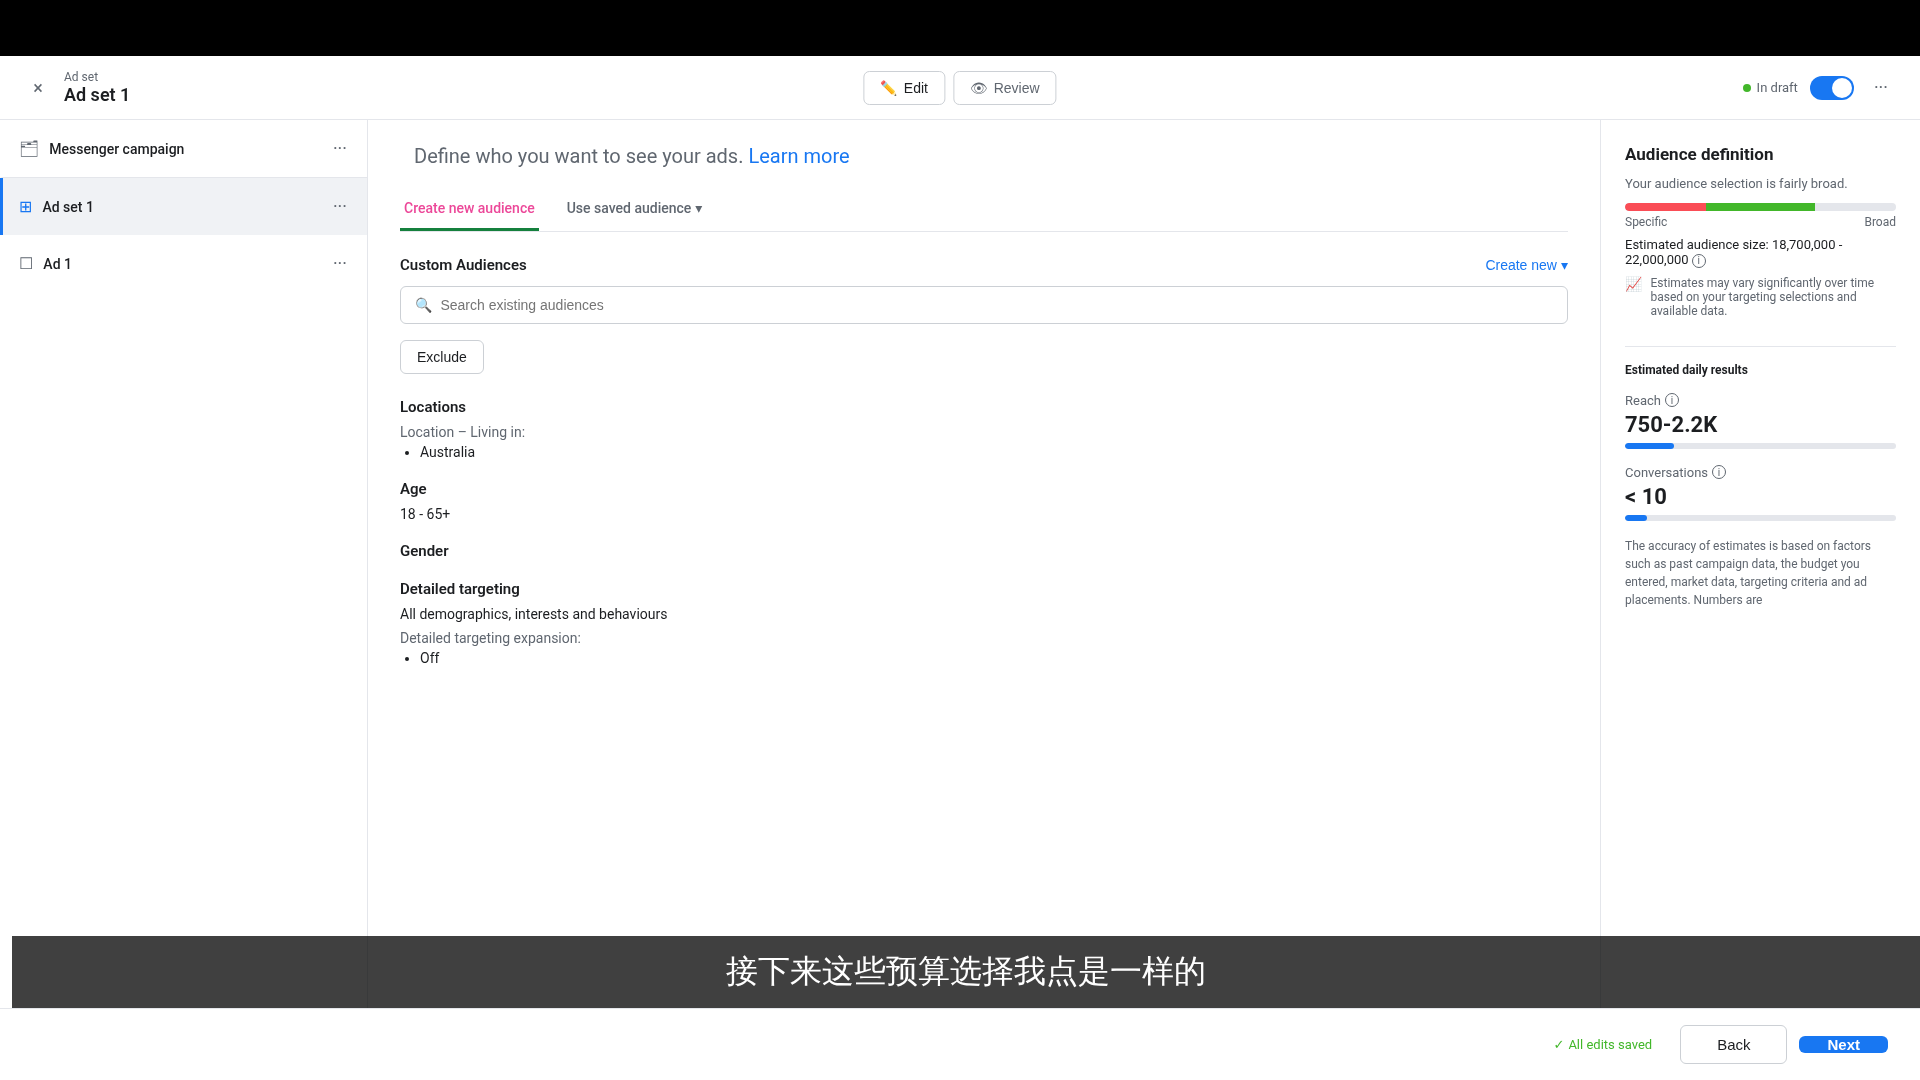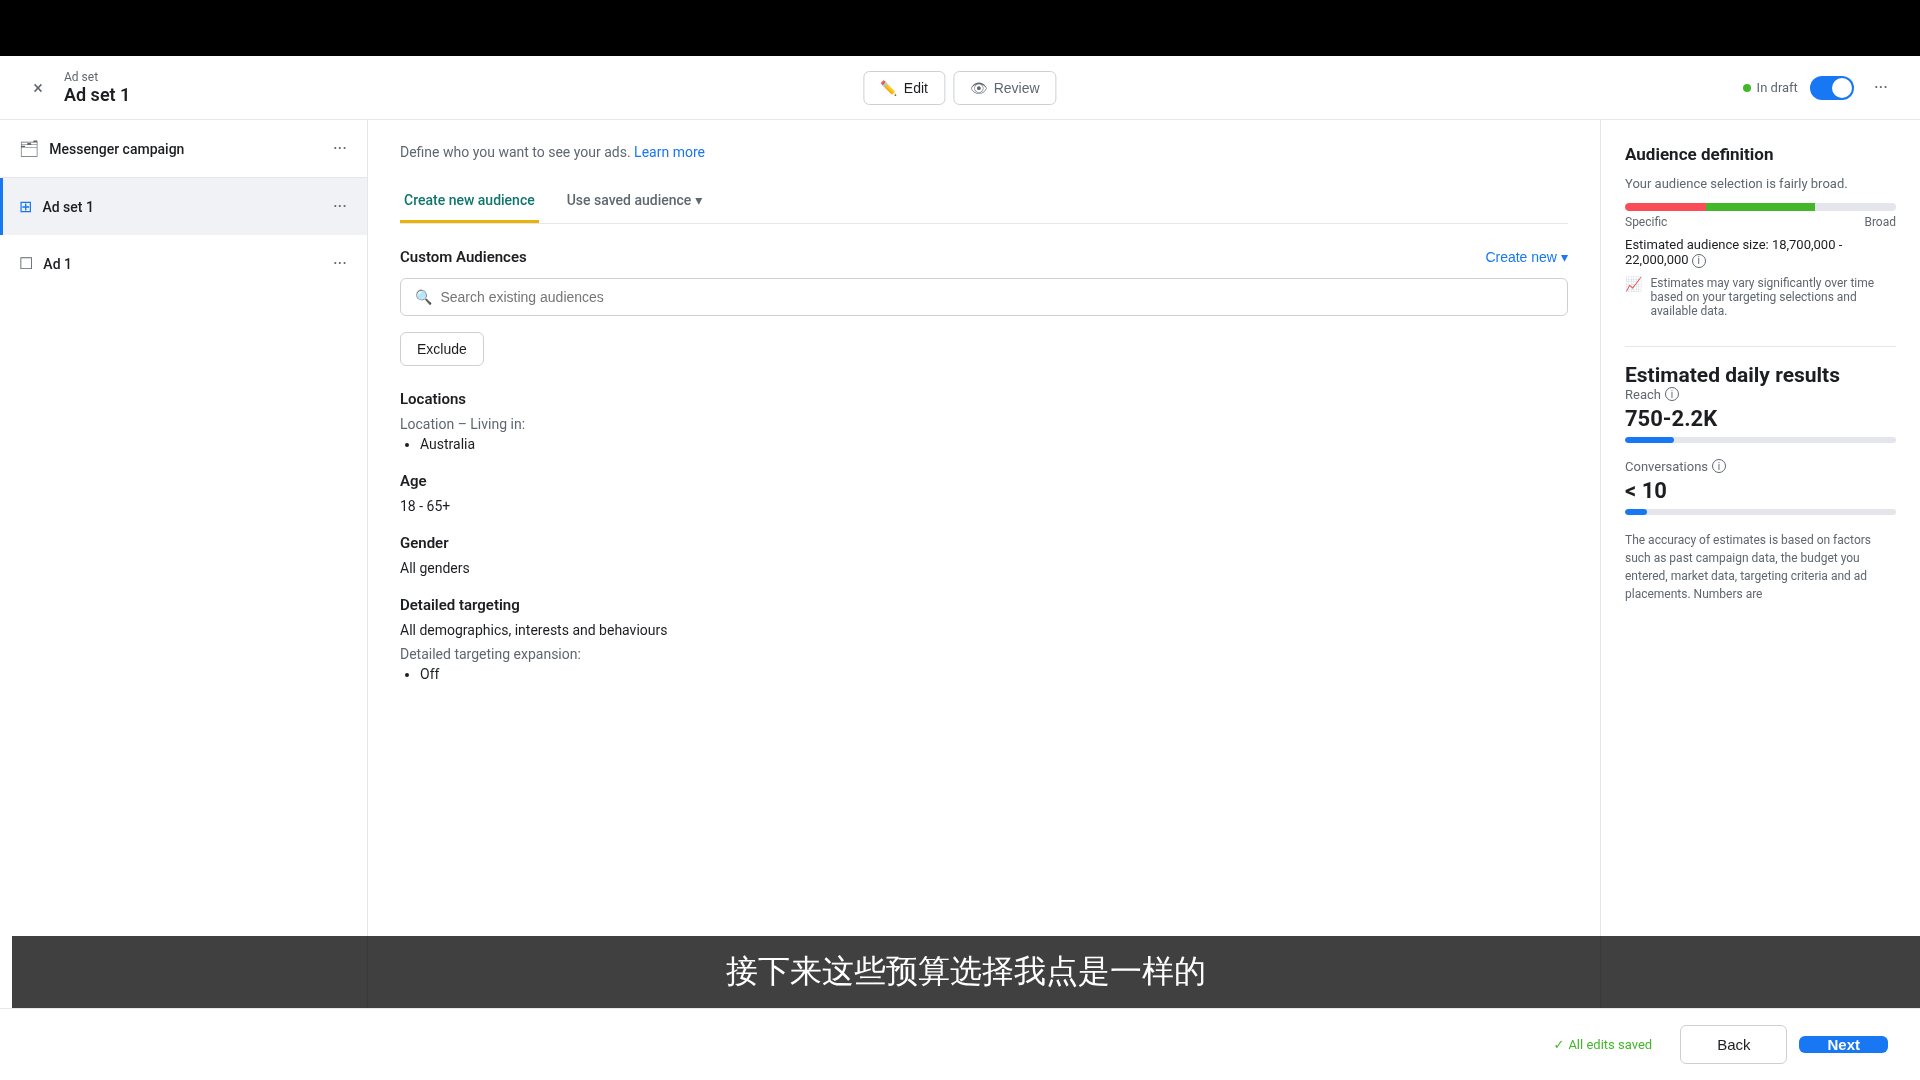--- a/index.html
+++ b/index.html
@@ -197,23 +197,24 @@
 
     
     .content-area {
       flex: 1;
       overflow-y: auto;
       padding: 24px 32px;
       background: #fff;
     }
 
     .define-text {
-      font-size: 14px;
+      font-size: 20px;
       color: #606770;
       margin-bottom: 20px;
+      margin-left: 14px;
     }
 
     .define-text a {
       color: #1877f2;
       text-decoration: none;
     }
 
     
     .audience-tabs {
       display: flex;
@@ -225,22 +226,22 @@
       padding: 12px 4px;
       margin-right: 24px;
       font-size: 14px;
       font-weight: 500;
       color: #606770;
       cursor: pointer;
       border-bottom: 3px solid transparent;
     }
 
     .tab-item.active {
-      color: #0f766e;
-      border-bottom: 3px solid #eab308;
+      color: #ec4899;
+      border-bottom: 3px solid #15803d;
     }
 
     .tab-item.with-arrow {
       display: flex;
       align-items: center;
       gap: 4px;
     }
 
     
     .section-header {
@@ -427,23 +428,24 @@
       flex-shrink: 0;
     }
 
     .divider {
       border: none;
       border-top: 1px solid #e4e6eb;
       margin: 16px 0;
     }
 
     .daily-results-title {
-      font-size: 21px;
+      font-size: 12px;
       font-weight: 700;
       color: #1c1e21;
+      margin-bottom: 16px;
     }
 
     .metric-label {
       font-size: 13px;
       color: #606770;
       display: flex;
       align-items: center;
       gap: 4px;
       margin-bottom: 4px;
     }
@@ -662,21 +664,20 @@
 
     
     <div class="info-section">
       <div class="info-section-title">Age</div>
       <div class="info-value">18 - 65+</div>
     </div>
 
     
     <div class="info-section">
       <div class="info-section-title">Gender</div>
-      <div class="info-value">All genders</div>
     </div>
 
     
     <div class="info-section">
       <div class="info-section-title">Detailed targeting</div>
       <div class="info-value">All demographics, interests and behaviours</div>
       <div class="info-label" style="margin-top:8px;">Detailed targeting expansion:</div>
       <ul class="bullet-list">
         <li>Off</li>
       </ul>

